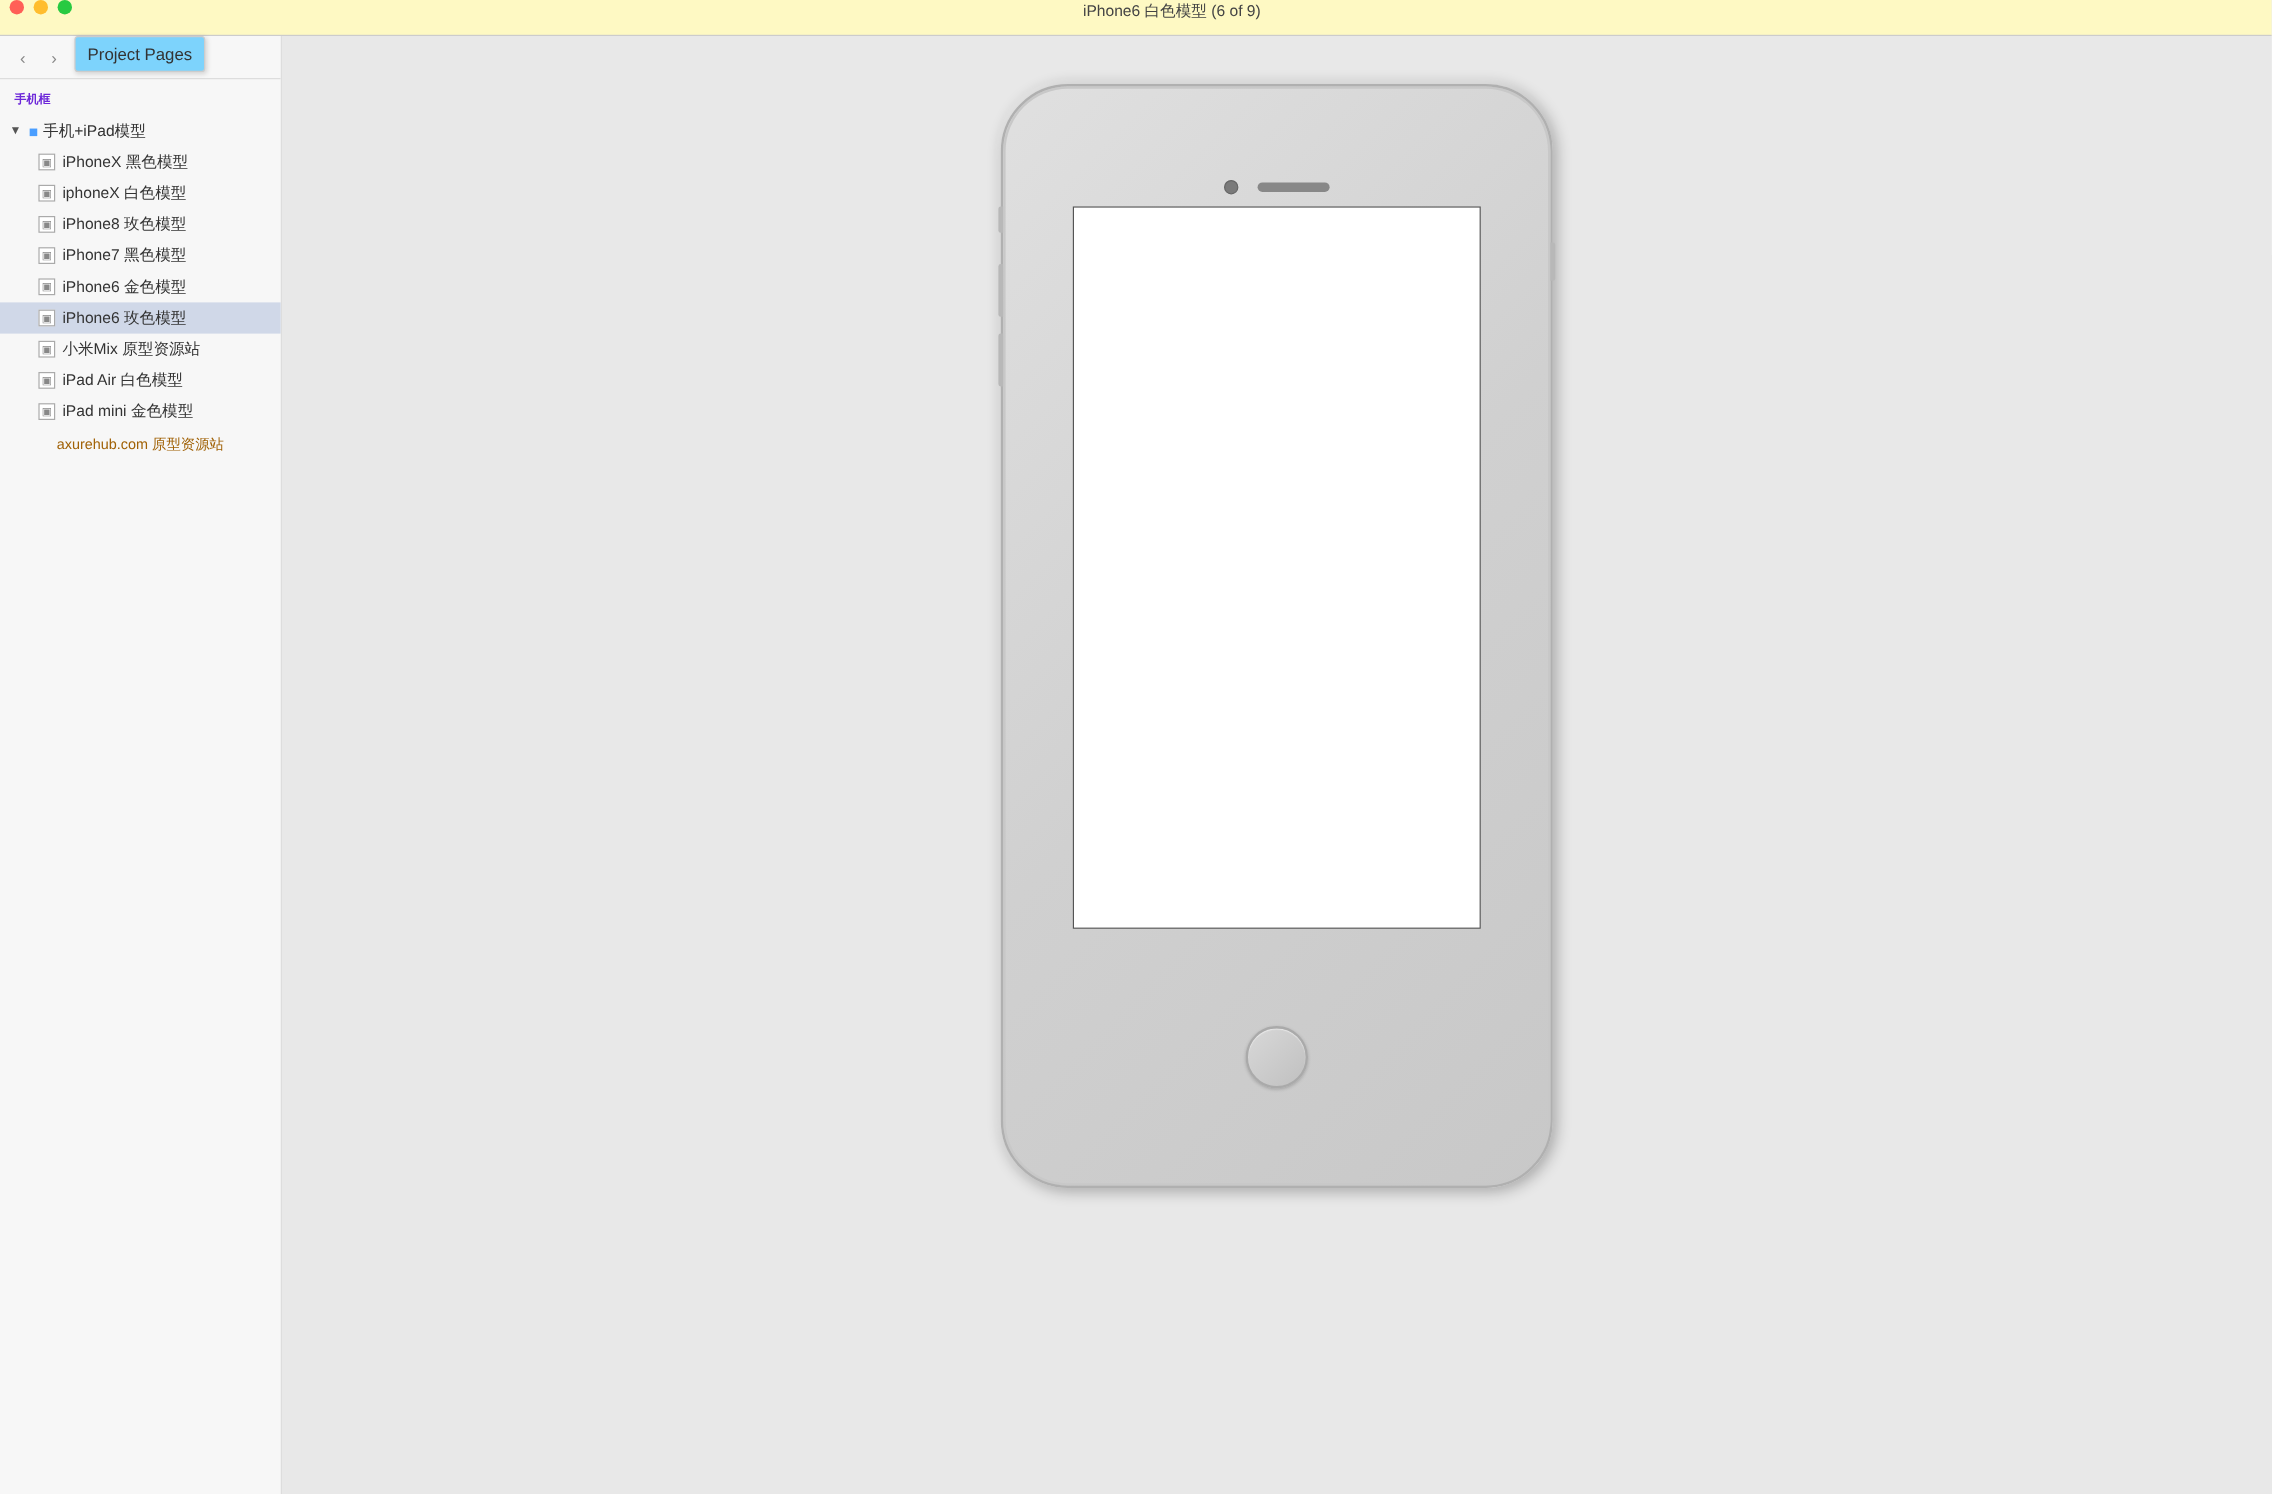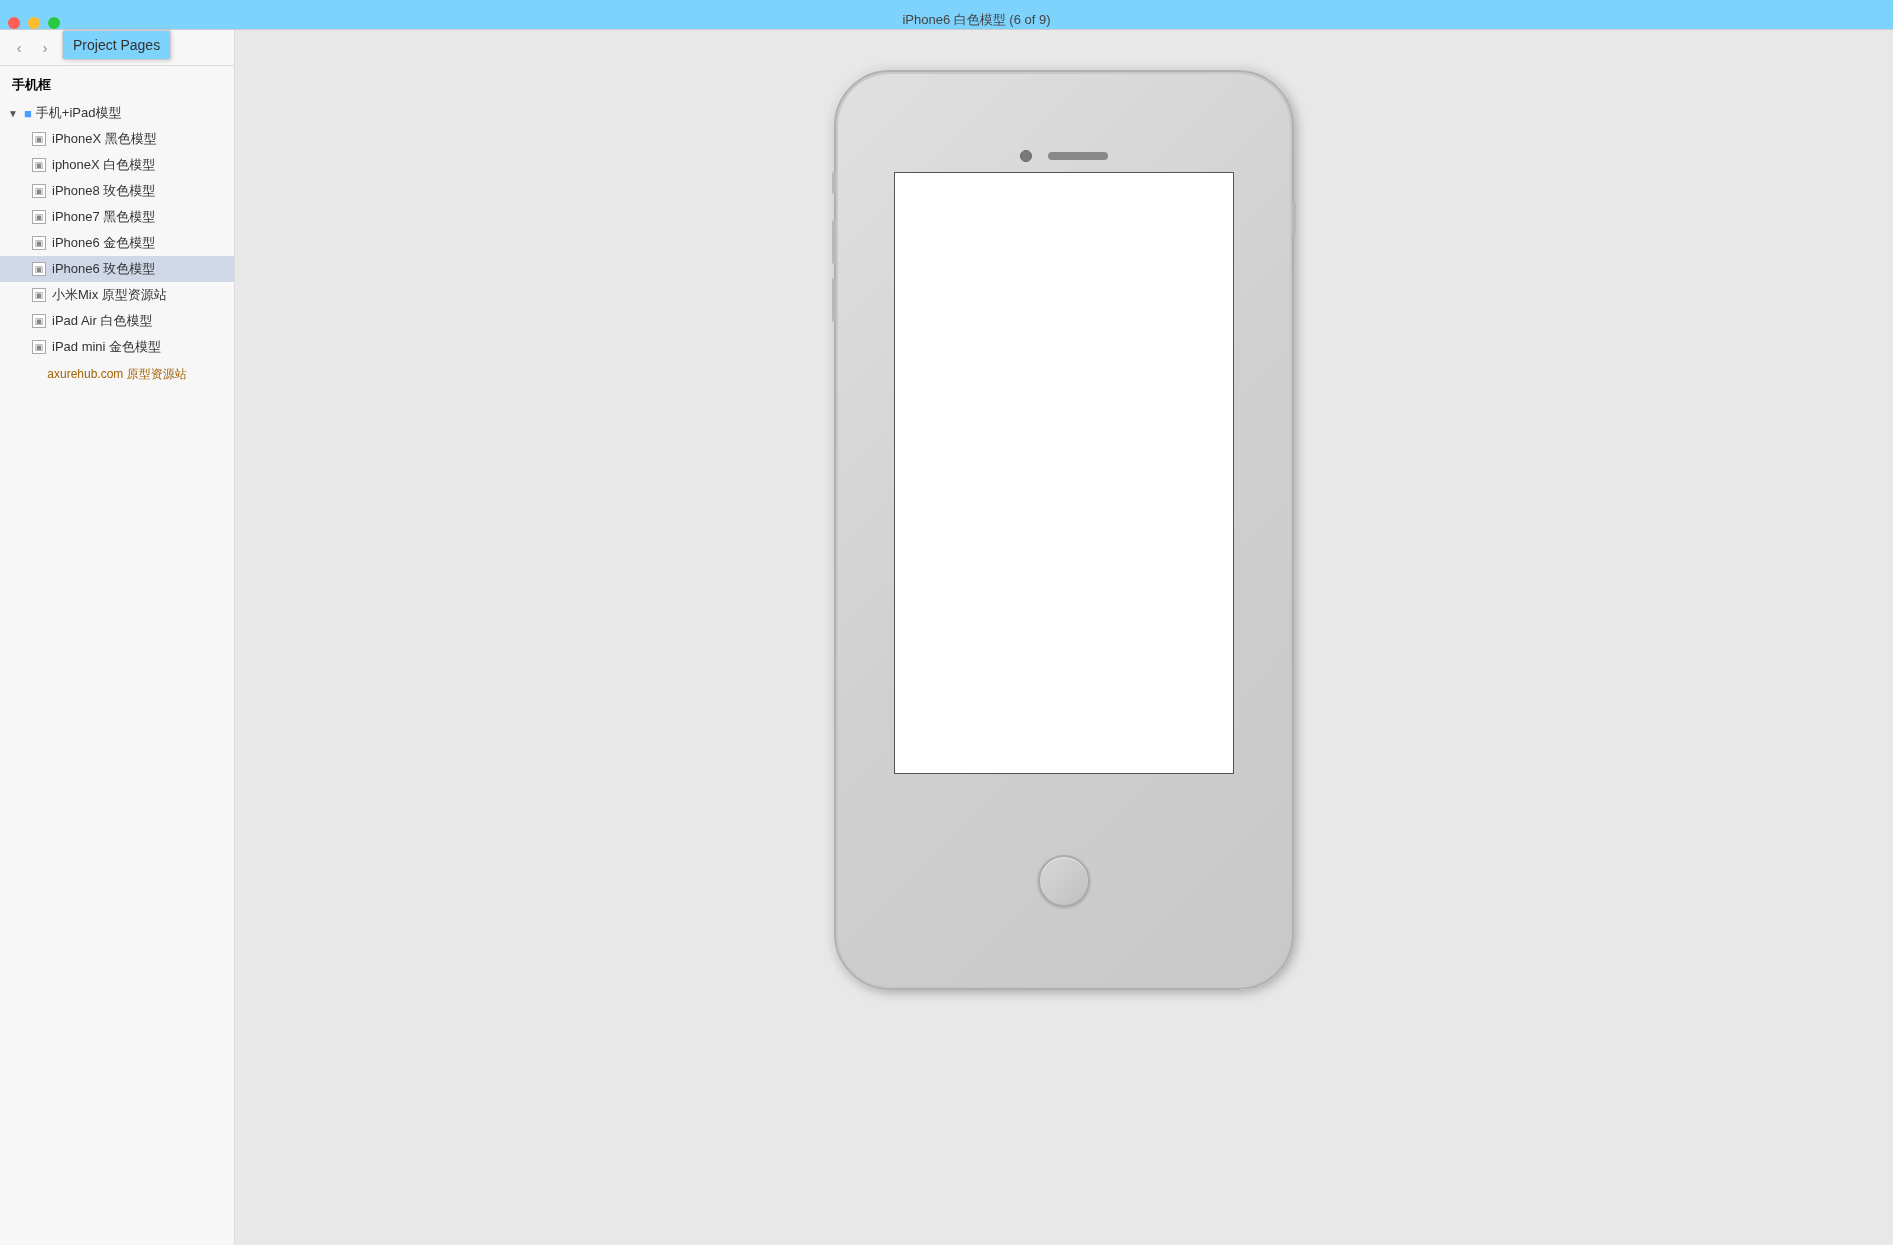--- a/index.html
+++ b/index.html
@@ -10,24 +10,24 @@
       display: flex;
       flex-direction: column;
       width: 1893px;
       height: 1245px;
       overflow: hidden;
     }
 
     
     .title-bar {
       height: 30px;
-      background: #7dd3fc;
+      background: #fef9c3;
       border-bottom: 1px solid #ccc;
       display: flex;
-      align-items: flex-end;
+      align-items: flex-start;
       padding: 0 8px;
       gap: 8px;
       position: relative;
     }
     .title-bar-close {
       width: 12px; height: 12px;
       border-radius: 50%;
       background: #ff5f57;
       cursor: pointer;
     }
@@ -88,23 +88,23 @@
       align-items: center;
       justify-content: center;
       cursor: pointer;
       color: #888;
       font-size: 14px;
       border-radius: 3px;
     }
 
     
     .section-header {
-      font-size: 13px;
+      font-size: 10px;
       font-weight: bold;
-      color: #000000;
+      color: #6d28d9;
       padding: 10px 12px 6px 12px;
     }
 
     
     .tree-group {
       padding: 0;
     }
     .tree-parent {
       display: flex;
       align-items: center;

